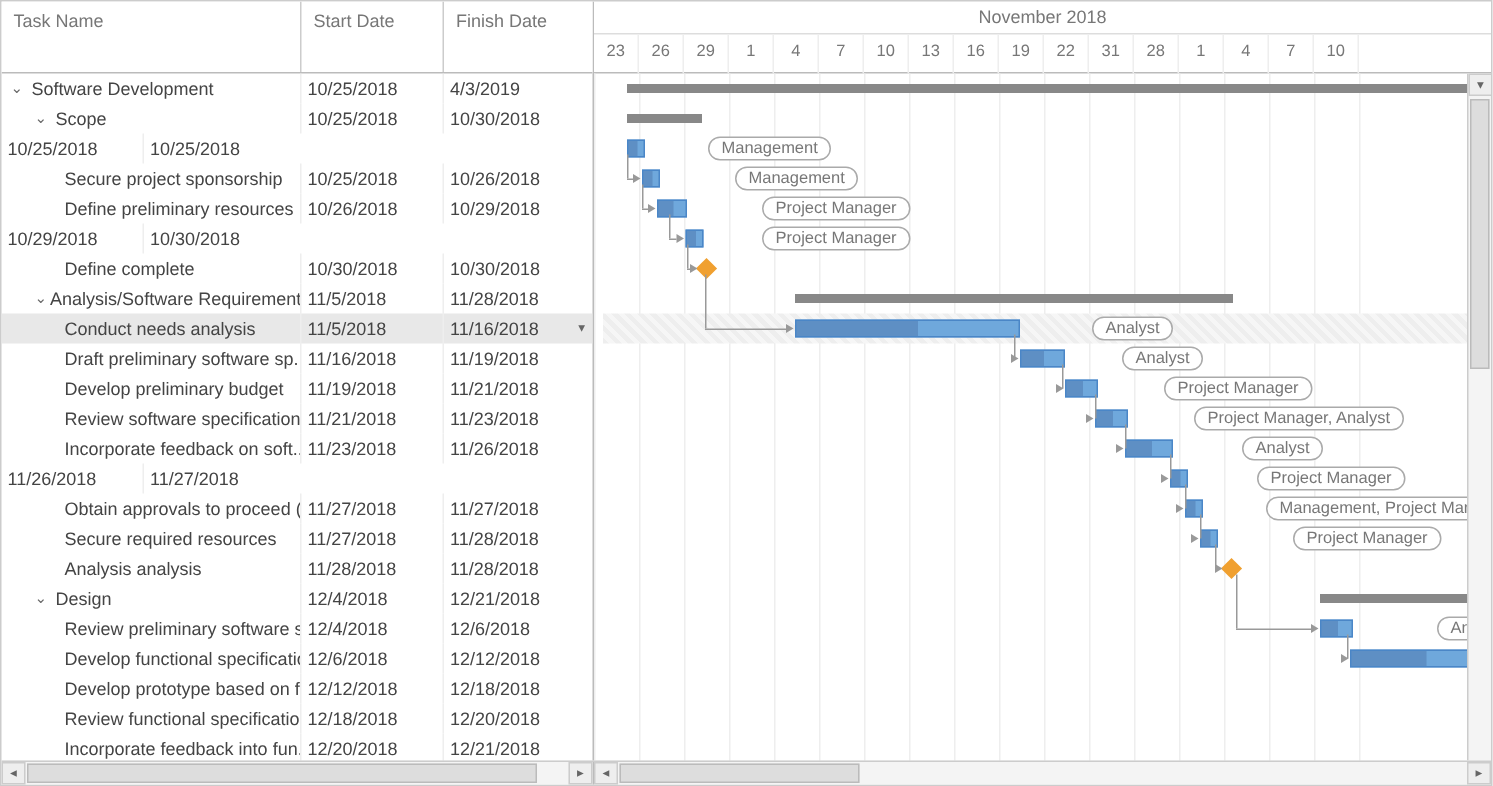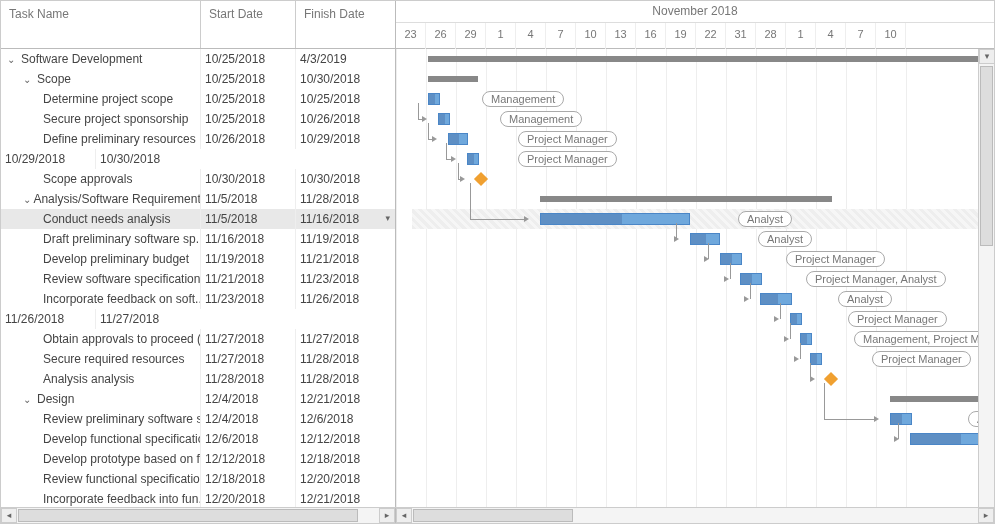--- a/index.html
+++ b/index.html
@@ -24,21 +24,21 @@
 .indent-2 { padding-left: 42px !important; }
 .chev { width: 12px; display: inline-block; color: #666; font-size: 10px; margin-right: 2px; cursor: pointer; }
 .finish .dropdown-arrow { position: absolute; right: 4px; top: 4px; color: #666; font-size: 9px; }
 .right-panel { flex: 1; position: relative; overflow: hidden; }
 .timeline-header { height: 48px; border-bottom: 1px solid #bbb; position: relative; }
 .month-row { height: 22px; text-align: center; color: #777; border-bottom: 1px solid #ddd; padding-top: 3px; }
 .day-row { height: 26px; display: flex; position: relative; }
 .day-cell { width: 30px; text-align: center; color: #777; padding-top: 5px; border-right: 1px solid #eee; font-size: 11px; }
 .chart-area { position: relative; height: calc(100% - 48px); }
 .vgrid { position: absolute; top: 0; bottom: 0; width: 1px; background: #eee; }
-.grow { position: absolute; left: 16px; right: 0; height: 20px; }
+.grow { position: absolute; left: 6px; right: 0; height: 20px; }
 .grow.selected { background: repeating-linear-gradient(45deg, #eee, #eee 3px, #f6f6f6 3px, #f6f6f6 6px); }
 .summary-bar { position: absolute; height: 6px; background: #888; top: 7px; }
 .summary-bar::before, .summary-bar::after { content:""; position:absolute; top:0; width:0; height:0; border-top:6px solid #888; }
 .summary-bar::before { left:0; border-right:5px solid transparent; }
 .summary-bar::after { right:0; border-left:5px solid transparent; }
 .task-bar { position: absolute; height: 12px; background: #6fa8dc; top: 4px; border: 1px solid #4a86c7; }
 .task-bar.prog::after { content:""; position:absolute; left:0; top:0; bottom:0; width:55%; background: rgba(0,0,60,0.15); }
 .milestone { position: absolute; width: 10px; height: 10px; background: #f0a030; transform: rotate(45deg); top: 5px; }
 .label-pill { position: absolute; border: 1px solid #aaa; border-radius: 9px; padding: 0 8px; font-size: 11px; color: #777; background: #fff; height: 16px; line-height: 14px; top: 2px; white-space: nowrap; }
 .link { position: absolute; pointer-events: none; }
@@ -74,23 +74,20 @@
           </div>
           <div class="row">
             <div class="cell task indent-1">
               <span class="chev">⌄</span>
               <span>Scope</span>
             </div>
             <div class="cell start">10/25/2018</div>
             <div class="cell finish">10/30/2018</div>
           </div>
           <div class="row">
-            <div class="cell task indent-2">
-              <span>Determine project scope</span>
-            </div>
             <div class="cell start">10/25/2018</div>
             <div class="cell finish">10/25/2018</div>
           </div>
           <div class="row">
             <div class="cell task indent-2">
               <span>Secure project sponsorship</span>
             </div>
             <div class="cell start">10/25/2018</div>
             <div class="cell finish">10/26/2018</div>
           </div>
@@ -100,21 +97,21 @@
             </div>
             <div class="cell start">10/26/2018</div>
             <div class="cell finish">10/29/2018</div>
           </div>
           <div class="row">
             <div class="cell start">10/29/2018</div>
             <div class="cell finish">10/30/2018</div>
           </div>
           <div class="row">
             <div class="cell task indent-2">
-              <span>Scope approvals</span>
+              <span>Define complete</span>
             </div>
             <div class="cell start">10/30/2018</div>
             <div class="cell finish">10/30/2018</div>
           </div>
           <div class="row">
             <div class="cell task indent-1">
               <span class="chev">⌄</span>
               <span>Analysis/Software Requirements</span>
             </div>
             <div class="cell start">11/5/2018</div>

